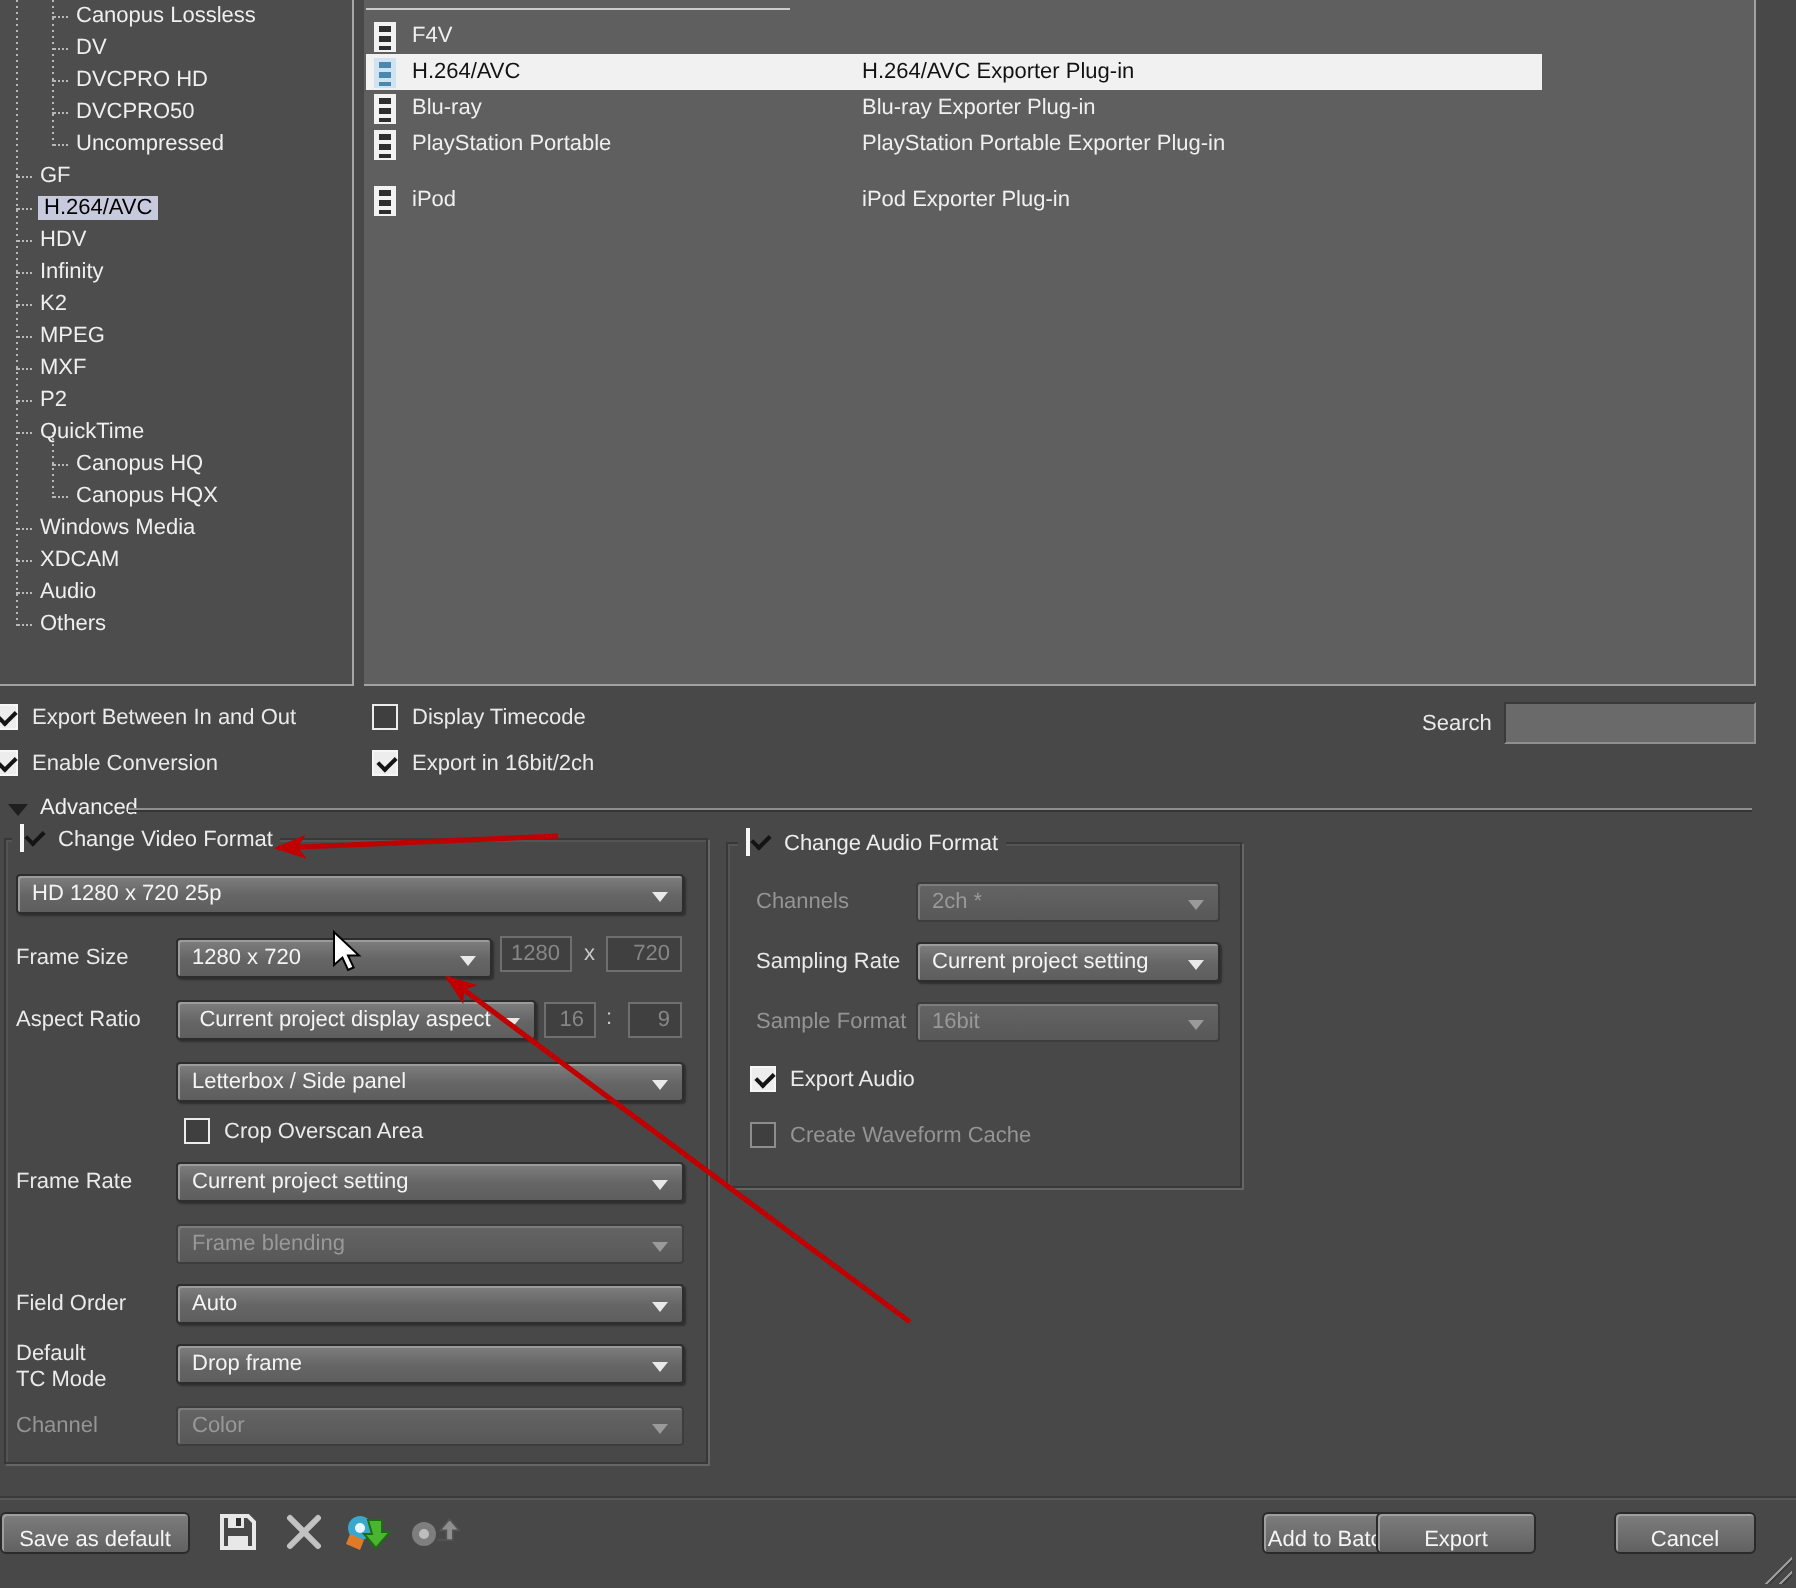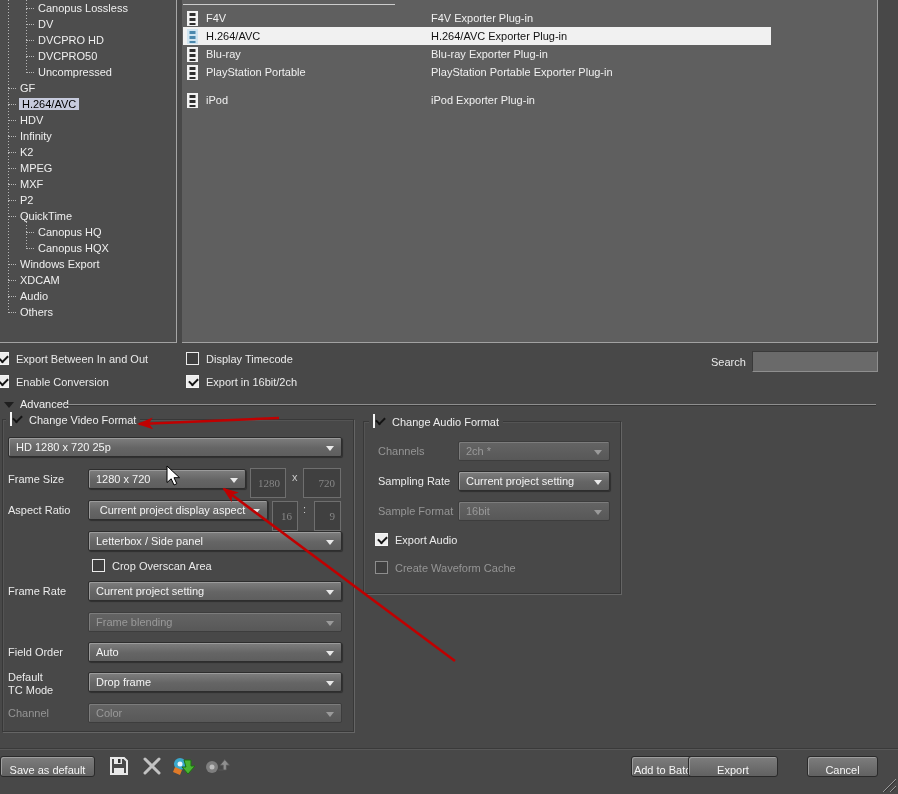--- a/index.html
+++ b/index.html
@@ -50,22 +50,22 @@
     background:linear-gradient(#7e7e7e,#656565 55%,#5e5e5e);
     box-shadow:inset 1px 1px 0 #9b9b9b, 1px 1px 1px rgba(0,0,0,.35);
     display:flex; align-items:center; padding:0 18px 0 7px; color:#f4f4f4; cursor:default; white-space:nowrap; overflow:hidden; }
   .combo .arr { position:absolute; right:7px; top:8px; width:0; height:0;
     border-left:4px solid transparent; border-right:4px solid transparent; border-top:5px solid #e9e9e9; }
   .combo.dis { background:linear-gradient(#646464,#585858); color:#999999; border-color:#3d3d3d;
     box-shadow:inset 1px 1px 0 #7c7c7c; }
   .combo.dis .arr { border-top-color:#9a9a9a; }
 
   
-  .numbox { position:absolute; height:30px; background:#404040; border:1px solid #6f6f6f;
-    color:#868686; display:flex; align-items:center; justify-content:flex-end; padding-right:5px;font-family:Liberation Serif, serif; }
+  .numbox { position:absolute; height:18px; background:#404040; border:1px solid #6f6f6f;
+    color:#868686; display:flex; align-items:center; justify-content:flex-end; padding-right:5px; }
   .sep { position:absolute; color:#c9c9c9; }
 
   
   .flabel { position:absolute; color:#eaeaea; white-space:nowrap; }
   .flabel.dis { color:#959595; }
 
   
   .group { position:absolute; border:1px solid #383838; box-shadow:1px 1px 0 rgba(255,255,255,.16), inset 1px 1px 0 rgba(255,255,255,.07); }
   .gtitle { position:absolute; background:#484848; display:flex; align-items:center; padding:0 4px; height:15px; }
   .gtitle .cbx { position:relative; width:13px; height:13px; flex:none; }
@@ -171,21 +171,21 @@
   <div class="titem lvl1">
       <span class="stub"></span>
       <span class="tlabel">Canopus HQ</span>
     </div>
   <div class="titem lvl1">
       <span class="stub"></span>
       <span class="tlabel">Canopus HQX</span>
     </div>
   <div class="titem">
       <span class="stub"></span>
-      <span class="tlabel">Windows Export</span>
+      <span class="tlabel">Windows Media</span>
     </div>
   <div class="titem">
       <span class="stub"></span>
       <span class="tlabel">XDCAM</span>
     </div>
   <div class="titem">
       <span class="stub"></span>
       <span class="tlabel">Audio</span>
     </div>
   <div class="titem">
@@ -196,21 +196,20 @@
 
 <div class="abs" style="left:182px;top:0;width:696px;height:382px;overflow:hidden;">
   <div class="lrow" style="top:9px;">
     <svg class="fico" width="11" height="15">
         <rect x="0" y="0" width="11" height="15" fill="#f2f2f2"></rect>
         <rect x="2.5" y="2" width="6" height="3" fill="#2e2e2e"></rect>
         <rect x="2.5" y="7" width="6" height="3" fill="#2e2e2e"></rect>
         <rect x="2.5" y="12" width="6" height="2" fill="#2e2e2e"></rect>
       </svg>
     <span class="lname">F4V</span>
-    <span class="ldesc">F4V Exporter Plug-in</span>
   </div>
   <div class="lrow sel" style="top:27px;">
     <svg class="fico" width="11" height="15">
         <rect x="0" y="0" width="11" height="15" fill="#cfe4f0"></rect>
         <rect x="2.5" y="2" width="6" height="3" fill="#4a88ad"></rect>
         <rect x="2.5" y="7" width="6" height="3" fill="#4a88ad"></rect>
         <rect x="2.5" y="12" width="6" height="2" fill="#4a88ad"></rect>
       </svg>
     <span class="lname">H.264/AVC</span>
     <span class="ldesc">H.264/AVC Exporter Plug-in</span>
@@ -394,21 +393,21 @@
   <svg width="26" height="24" viewBox="0 0 26 24">
     <circle cx="8" cy="13" r="6" fill="#7e7e7e"></circle>
       <circle cx="8" cy="13" r="2.5" fill="#bdbdbd"></circle>
     <path d="M14,14 h6 v-6 h-4 l6,-7 6,7 h-4 v6 z" transform="scale(0.8) translate(4,6)" fill="#8f8f8f" stroke="#555" stroke-width="1"></path>
   </svg>
 </div>
 
 <div class="btn" style="left:631px;top:756px;width:89px;">
     <span>Add to Batch List</span>
   </div>
-<div class="btn" style="left:688px;top:756px;width:90px;">
+<div class="btn" style="left:688px;top:756px;width:80px;">
     <span>Export</span>
   </div>
 <div class="btn" style="left:807px;top:756px;width:71px;">
     <span>Cancel</span>
   </div>
 
 <div class="abs grip"></div>
 
 <svg class="abs overlay">
   <defs>

